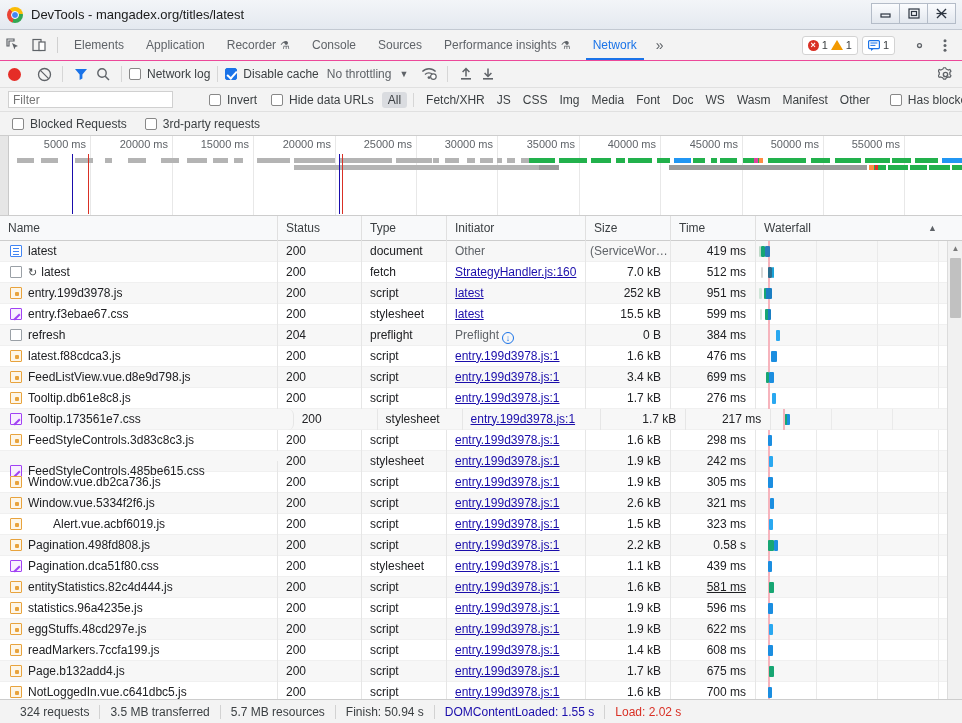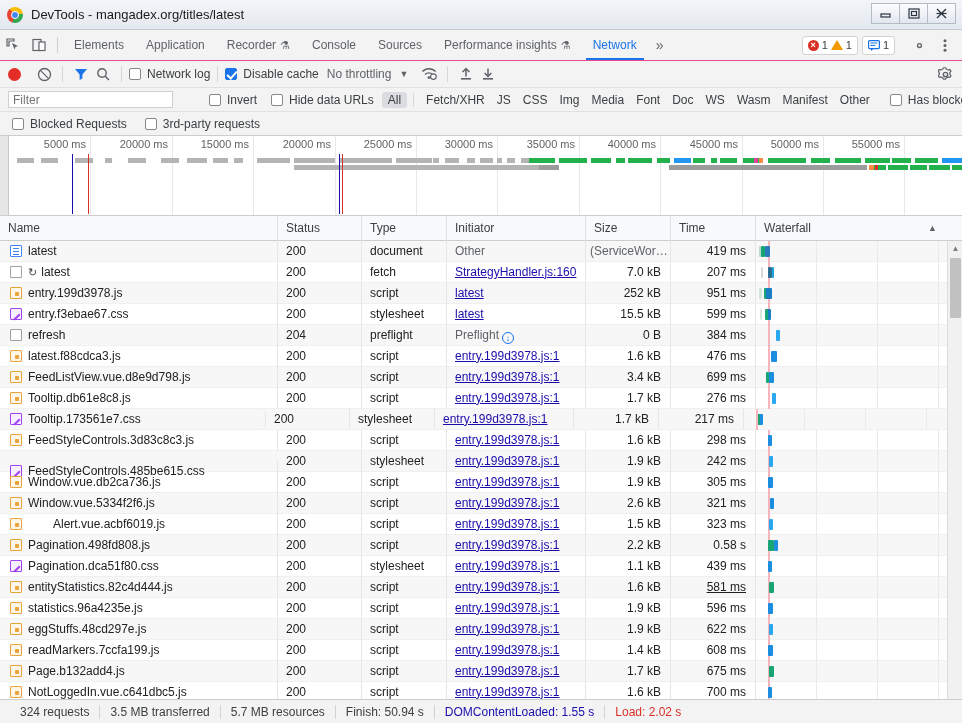--- a/index.html
+++ b/index.html
@@ -575,21 +575,21 @@
         <div class="row">
           <div class="cell name-cell" style="width: 278px;">
             <span class="rt-icon ic-plain"></span>
             <span class="fetch-sym">↻</span>
             <span>latest</span>
           </div>
           <div class="cell " style="width: 84px;"><span>200</span></div>
           <div class="cell " style="width: 85px;"><span>fetch</span></div>
           <div class="cell " style="width: 139px;"><span class="lnk">StrategyHandler.js:160</span></div>
           <div class="cell num" style="width: 85px;"><span>7.0 kB</span></div>
-          <div class="cell num" style="width: 85px;"><span>207 ms</span></div>
+          <div class="cell num" style="width: 85px;"><span>512 ms</span></div>
           <div class="cell wf" style="width: 191px;">
             <div class="wf-grid-line" style="left: 60px;"></div>
             <div class="wf-grid-line" style="left: 121px;"></div>
             <div class="wf-grid-line" style="left: 182px;"></div>
             <div class="wf-redline" style="left: 12px;"></div>
             <div class="wf-bar" style="left: 5px; width: 2px; background: rgb(216, 216, 216);"></div>
             <div class="wf-bar" style="left: 12px; width: 4px; background: rgb(43, 110, 143);"></div>
             <div class="wf-bar" style="left: 16px; width: 2px; background: rgb(26, 163, 216);"></div>
           </div>
         </div>
@@ -700,21 +700,21 @@
           <div class="cell num" style="width: 85px;"><span>276 ms</span></div>
           <div class="cell wf" style="width: 191px;">
             <div class="wf-grid-line" style="left: 60px;"></div>
             <div class="wf-grid-line" style="left: 121px;"></div>
             <div class="wf-grid-line" style="left: 182px;"></div>
             <div class="wf-redline" style="left: 12px;"></div>
             <div class="wf-bar" style="left: 16px; width: 4px; background: rgb(41, 168, 240);"></div>
           </div>
         </div>
         <div class="row">
-          <div class="cell name-cell" style="width: 266px; border-radius: 6px;">
+          <div class="cell name-cell" style="width: 294px; border-radius: 6px;">
             <span class="rt-icon ic-css"></span>
             <span>Tooltip.173561e7.css</span>
           </div>
           <div class="cell " style="width: 84px;"><span>200</span></div>
           <div class="cell " style="width: 85px;"><span>stylesheet</span></div>
           <div class="cell " style="width: 139px;"><span class="lnk">entry.199d3978.js:1</span></div>
           <div class="cell num" style="width: 85px;"><span>1.7 kB</span></div>
           <div class="cell num" style="width: 85px;"><span>217 ms</span></div>
           <div class="cell wf" style="width: 191px;">
             <div class="wf-grid-line" style="left: 60px;"></div>

